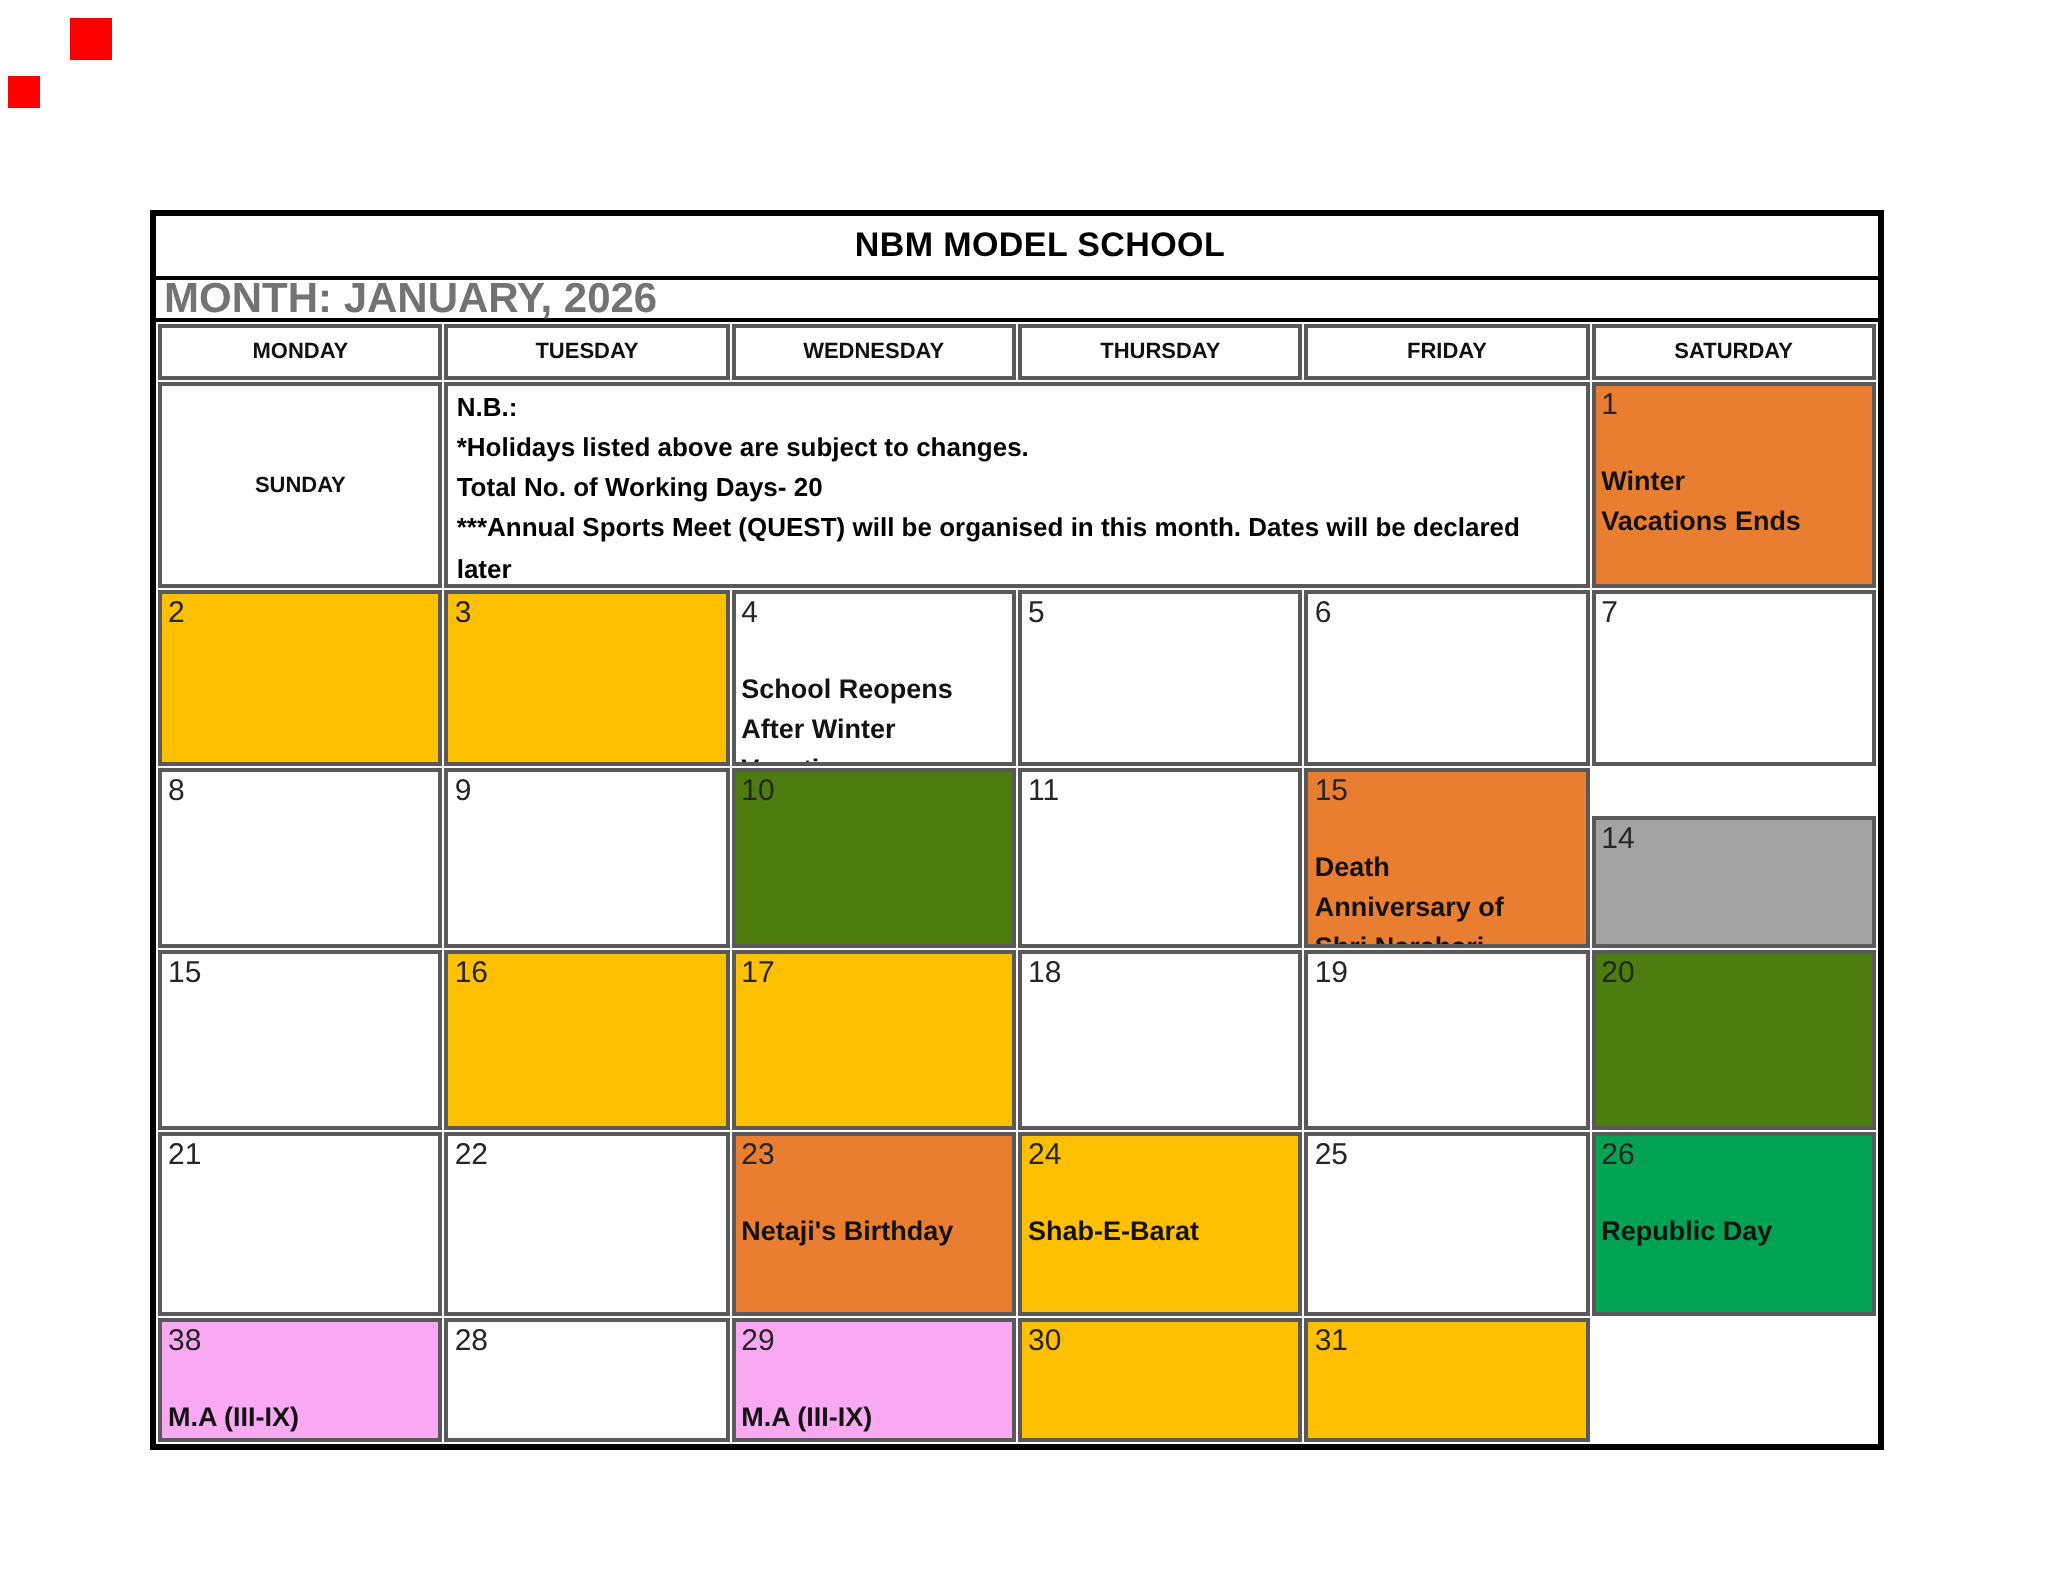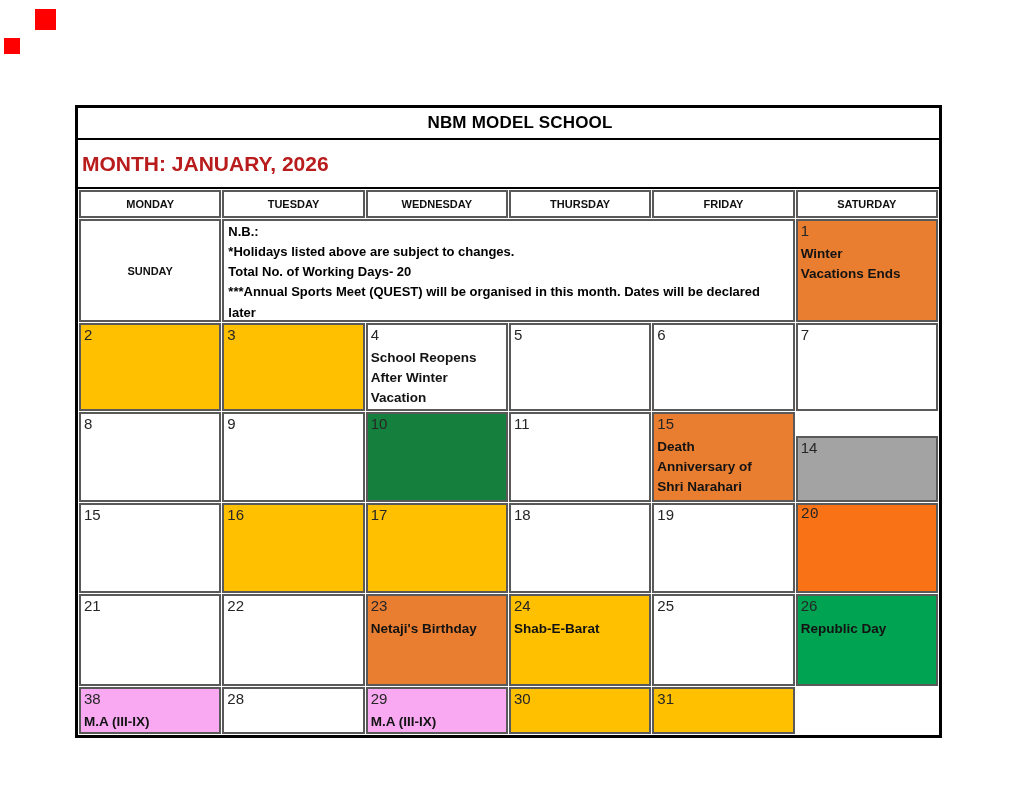--- a/index.html
+++ b/index.html
@@ -18,38 +18,38 @@
   .calendar{
     position:absolute;left:75px;top:105px;width:867px;
     border:3px solid var(--outer-border);background:#fff;
   }
   .title-row{
     height:32px;border-bottom:2px solid var(--outer-border);
     display:flex;align-items:center;justify-content:center;
     font-size:17px;font-weight:700;letter-spacing:0.2px;color:#000;padding-left:23px;
   }
   .month-row{
-    height:49px;border-bottom:2px solid var(--outer-border);
+    height:21px;border-bottom:2px solid var(--outer-border);
     display:flex;align-items:center;padding-left:4px;
-    font-size:21px;font-weight:700;color:#b91c1c;
+    font-size:21px;font-weight:700;color:#737373;
   }
   .grid{
     display:grid;
     grid-template-columns:repeat(6,1fr);
     grid-template-rows:28px 103px 88px 90px 90px 92px;
     gap:1px;padding:1px;background:#fff;
   }
   .cell{border:2px solid var(--cell-border);background:#fff;overflow:hidden;}
   .header-cell{
     display:flex;align-items:center;justify-content:center;
     font-size:11px;font-weight:700;color:#111;
   }
   .day-cell{padding:0 3px;}
   .date-num{display:block;font-size:15px;font-weight:400;color:#262626;line-height:1.25;padding-top:1px;}
-  .event{font-size:13.5px;font-weight:700;color:#131313;line-height:1.5;white-space:pre-line;margin-top:3px;}
+  .event{font-size:13.5px;font-weight:700;color:#131313;line-height:1.5;white-space:pre-line;margin-top:18px;}
   .note-cell{
     padding:1px 4px;font-size:13px;font-weight:700;color:#000;
     line-height:1.55;white-space:pre-line;
   }
 </style>
 </head>
 <body>
 
 <div class="marker marker-1" style="background: rgb(255, 0, 0);"></div>
 <div class="marker marker-2" style="background: rgb(255, 0, 0);"></div>
@@ -94,21 +94,21 @@
       </div>
       <div class="cell day-cell" style="background: rgb(255, 255, 255);">
         <span class="date-num">7</span>
       </div>
       <div class="cell day-cell" style="background: rgb(255, 255, 255);">
         <span class="date-num">8</span>
       </div>
       <div class="cell day-cell" style="background: rgb(255, 255, 255);">
         <span class="date-num">9</span>
       </div>
-      <div class="cell day-cell" style="background: #15803d;">
+      <div class="cell day-cell" style="background: #4d7c0f;">
         <span class="date-num">10</span>
       </div>
       <div class="cell day-cell" style="background: rgb(255, 255, 255);">
         <span class="date-num">11</span>
       </div>
       <div class="cell day-cell" style="background: rgb(233, 126, 49);">
         <span class="date-num">15</span>
         <div class="event">Death
 Anniversary of
 Shri Narahari</div>
@@ -124,21 +124,21 @@
       </div>
       <div class="cell day-cell" style="background: rgb(255, 192, 0);">
         <span class="date-num">17</span>
       </div>
       <div class="cell day-cell" style="background: rgb(255, 255, 255);">
         <span class="date-num">18</span>
       </div>
       <div class="cell day-cell" style="background: rgb(255, 255, 255);">
         <span class="date-num">19</span>
       </div>
-      <div class="cell day-cell" style="background: #f97316; font-family: Liberation Mono, monospace;">
+      <div class="cell day-cell" style="background: #4d7c0f;">
         <span class="date-num">20</span>
       </div>
       <div class="cell day-cell" style="background: rgb(255, 255, 255);">
         <span class="date-num">21</span>
       </div>
       <div class="cell day-cell" style="background: rgb(255, 255, 255);">
         <span class="date-num">22</span>
       </div>
       <div class="cell day-cell" style="background: rgb(233, 126, 49);">
         <span class="date-num">23</span>

